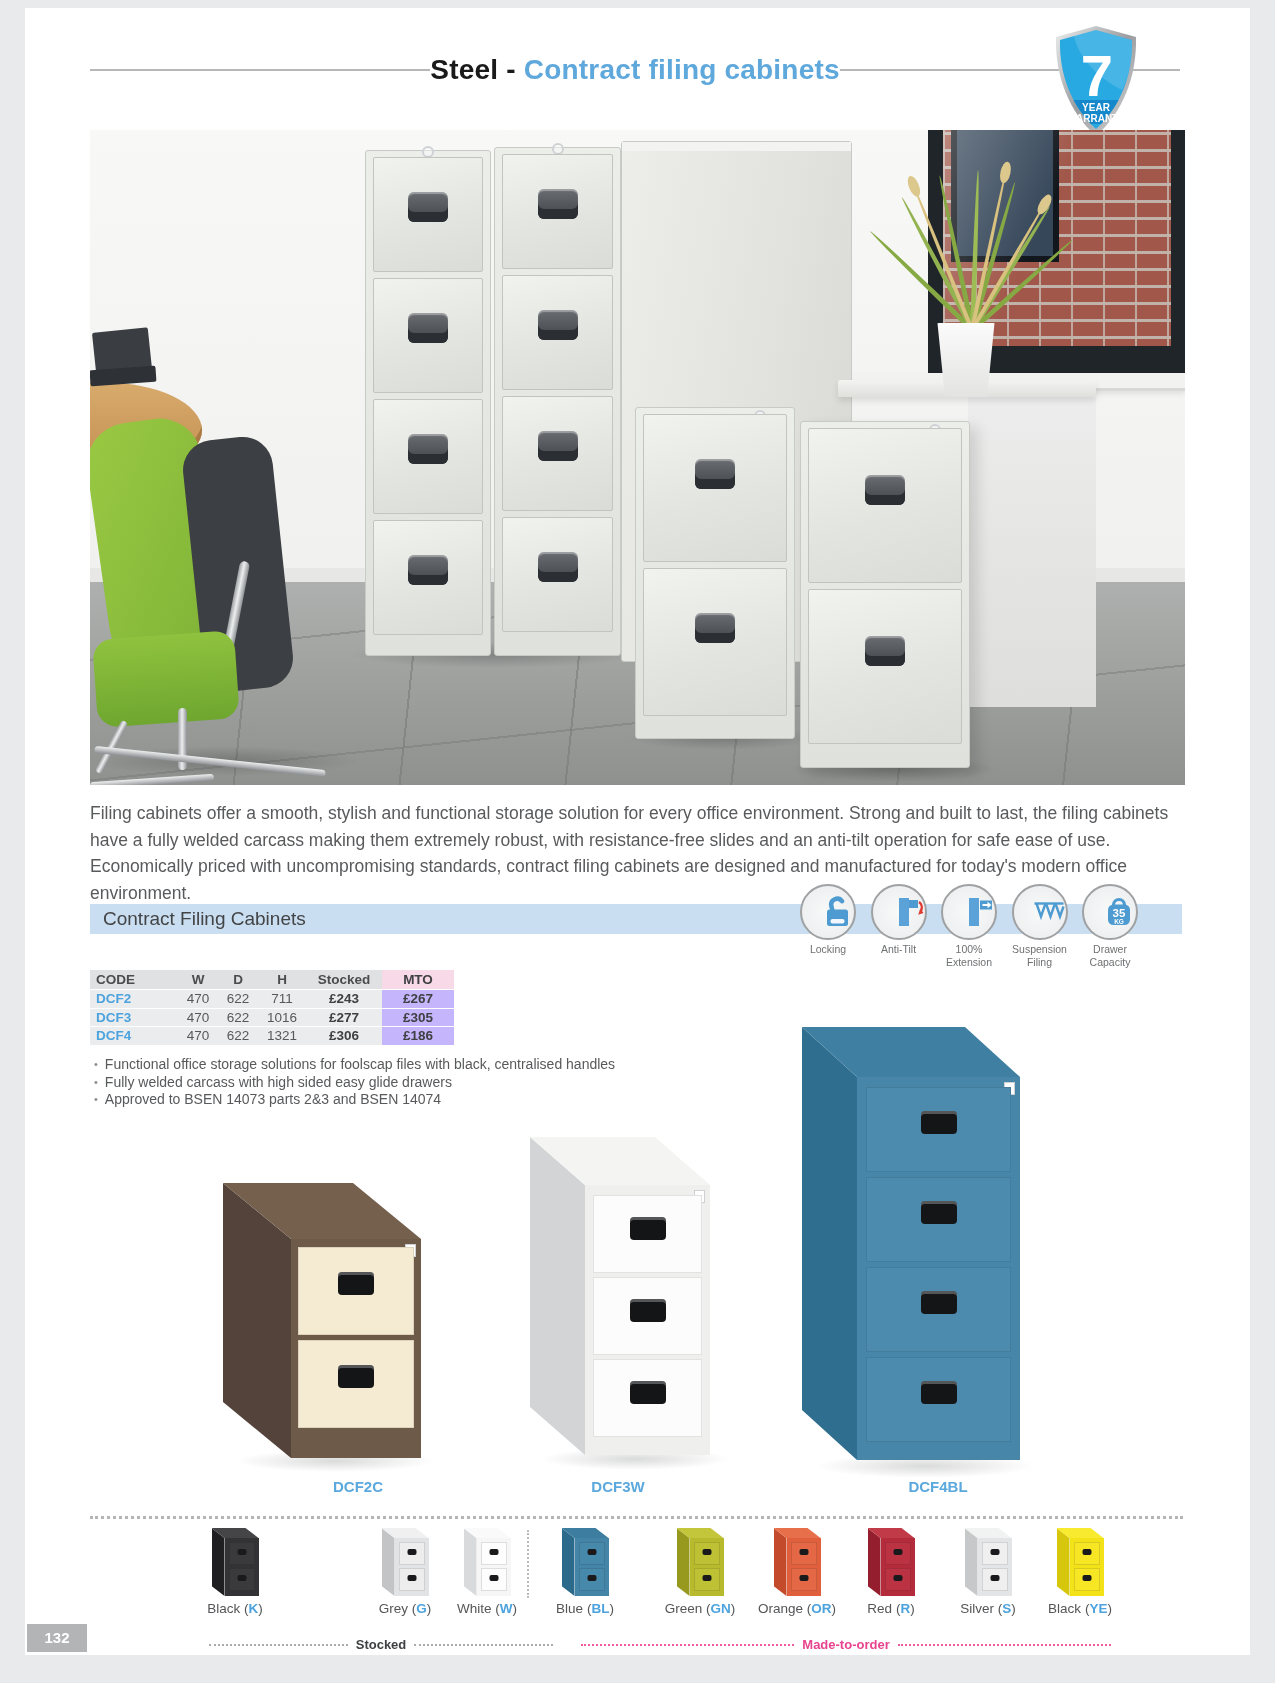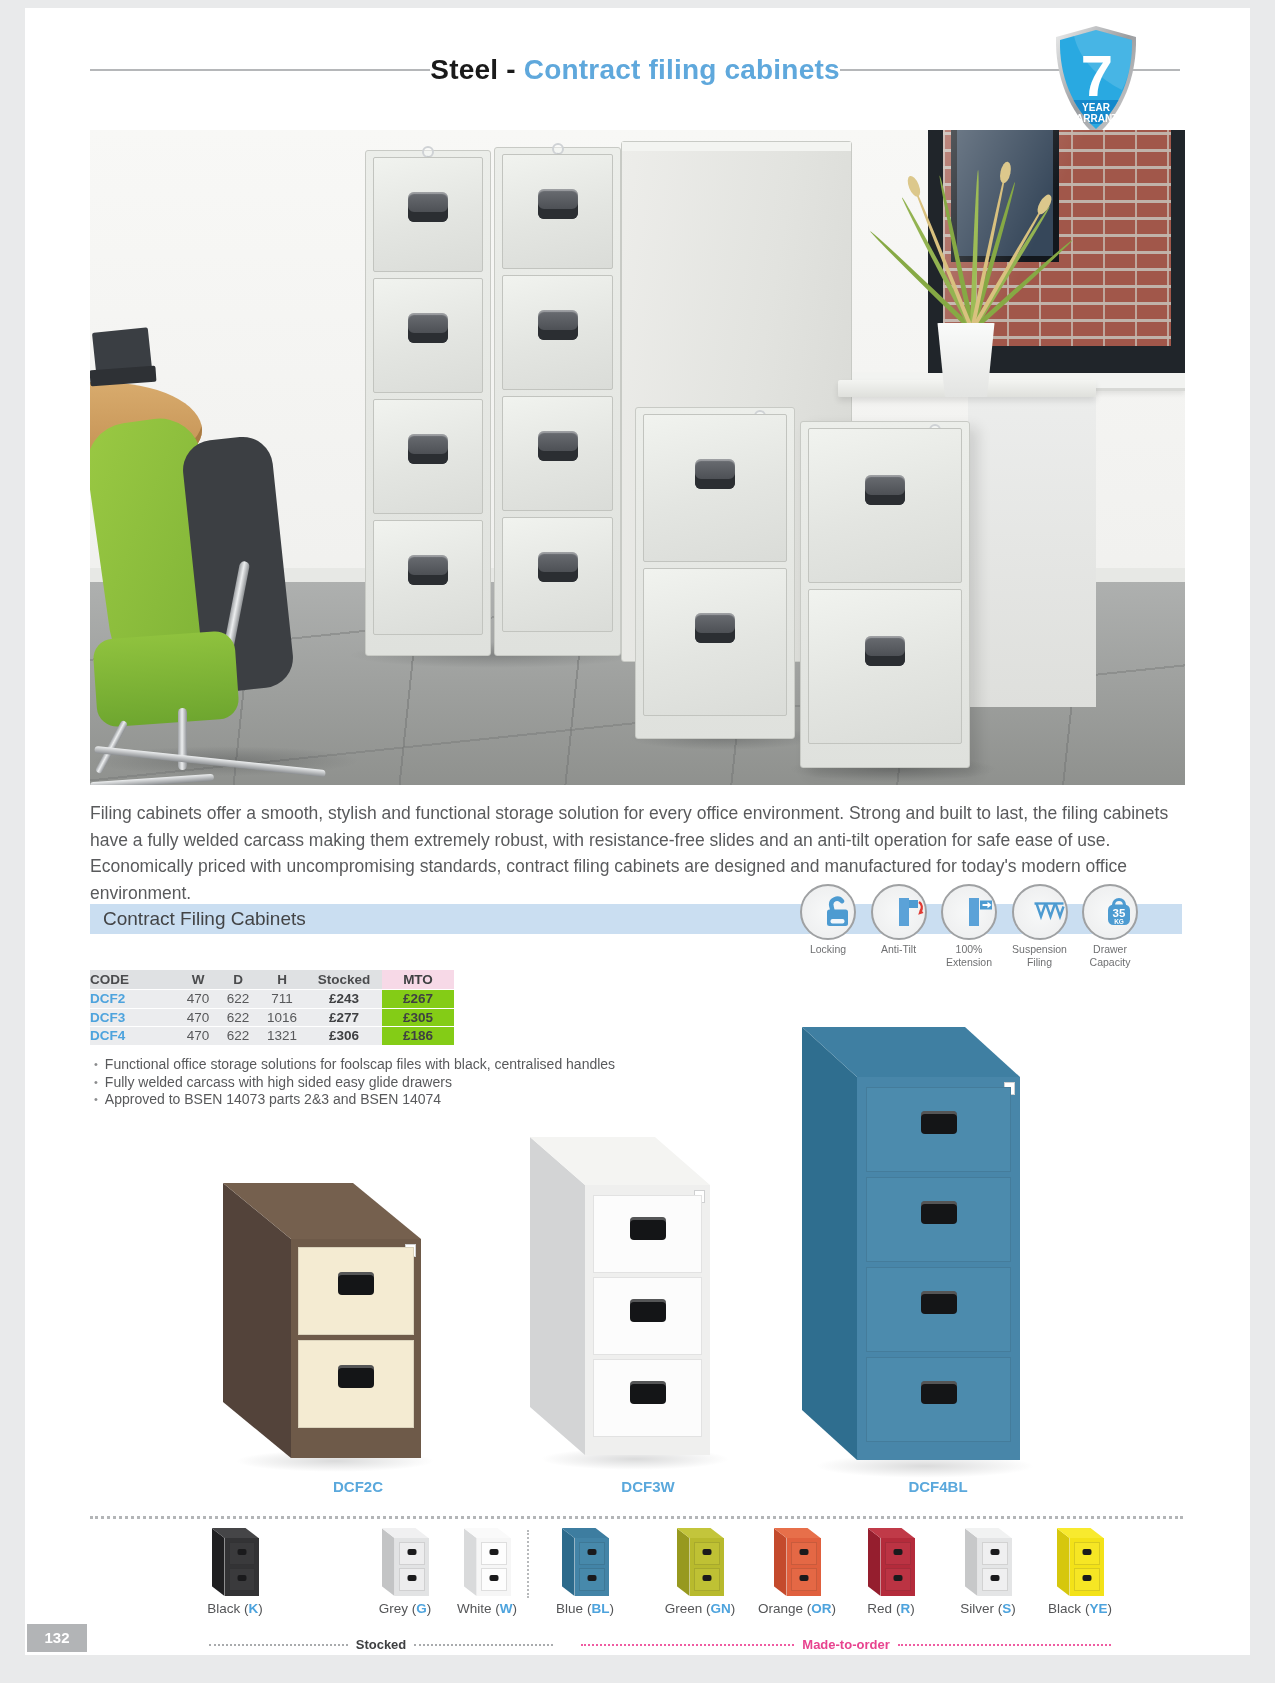--- a/index.html
+++ b/index.html
@@ -83,25 +83,25 @@
   .section-bar span{display:block;padding-left:13px;font-size:19px;line-height:30px;color:#434446;}
   .features{position:absolute;left:770px;top:876px;width:348px;display:flex;justify-content:space-between;}
   .feature{width:66px;text-align:center;}
   .f-circle{width:56px;height:56px;margin:0 auto;border-radius:50%;border:2.5px solid #9fa1a3;box-sizing:border-box;background:radial-gradient(#f8f9f9,#ebeced);display:flex;align-items:center;justify-content:flex-end;}
   .f-label{margin-top:3px;font-size:10.5px;line-height:1.25;color:#6f7072;}
 
   
   .spec-table{position:absolute;left:65px;top:962px;font-size:13.5px;}
   .tr{display:flex;height:17.5px;align-items:center;background:#ebecee;margin-bottom:1px;}
   .tr.head{height:19px;background:#dfe1e3;font-weight:bold;color:#4b4c4e;}
-  .c-code{width:88px;box-sizing:border-box;text-align:left;}
+  .c-code{width:88px;padding-left:6px;box-sizing:border-box;text-align:left;}
   .c-w,.c-d{width:40px;text-align:center;}
   .c-h{width:48px;text-align:center;}
   .c-st{width:76px;text-align:center;}
-  .c-mto{width:72px;text-align:center;height:100%;display:flex;align-items:center;justify-content:center;background:#84cc16;}
+  .c-mto{width:72px;text-align:center;height:100%;display:flex;align-items:center;justify-content:center;background:#c4b5fd;}
   .tr.head .c-mto{background:#f7d9e7;}
   .tr .c-st,.tr .c-mto{font-weight:bold;color:#3f4042;}
   .tr.head .c-st{color:#4b4c4e;}
   .code-blue{color:#4da3dd;font-weight:bold;}
   .num{color:#57585a;}
 
   
   .bullets{position:absolute;left:65px;top:1048px;width:620px;font-size:14px;color:#58595b;}
   .bullet{display:flex;line-height:17.5px;}
   .bullet::before{content:"\2022";color:#8a8b8d;font-size:11px;margin:0 7px 0 4px;line-height:17.5px;}
@@ -393,21 +393,21 @@
     <div class="p3d-top" style="background: rgb(63, 127, 162);"></div>
     <div class="p3d-front" style="background: rgb(72, 134, 169);">
       <div class="p-drawer" style="background: rgb(76, 139, 173);"></div>
       <div class="p-drawer" style="background: rgb(76, 139, 173);"></div>
       <div class="p-drawer" style="background: rgb(76, 139, 173);"></div>
       <div class="p-drawer" style="background: rgb(76, 139, 173);"></div>
     </div>
   </div>
 
   <div class="p-label" style="left:258px;">DCF2C</div>
-  <div class="p-label" style="left:548px;">DCF3W</div>
+  <div class="p-label" style="left:518px;">DCF3W</div>
   <div class="p-label" style="left:838px;">DCF4BL</div>
 
   <div class="sep-dotted"></div>
   <div class="v-sep"></div>
 
   <div class="swatch" style="left:162px;">
     <div class="mini3d">
       <div class="m-side" style="background: rgb(31, 31, 33);"></div>
       <div class="m-top" style="background: rgb(69, 69, 71);"></div>
       <div class="m-front" style="background: rgb(51, 51, 53);">

